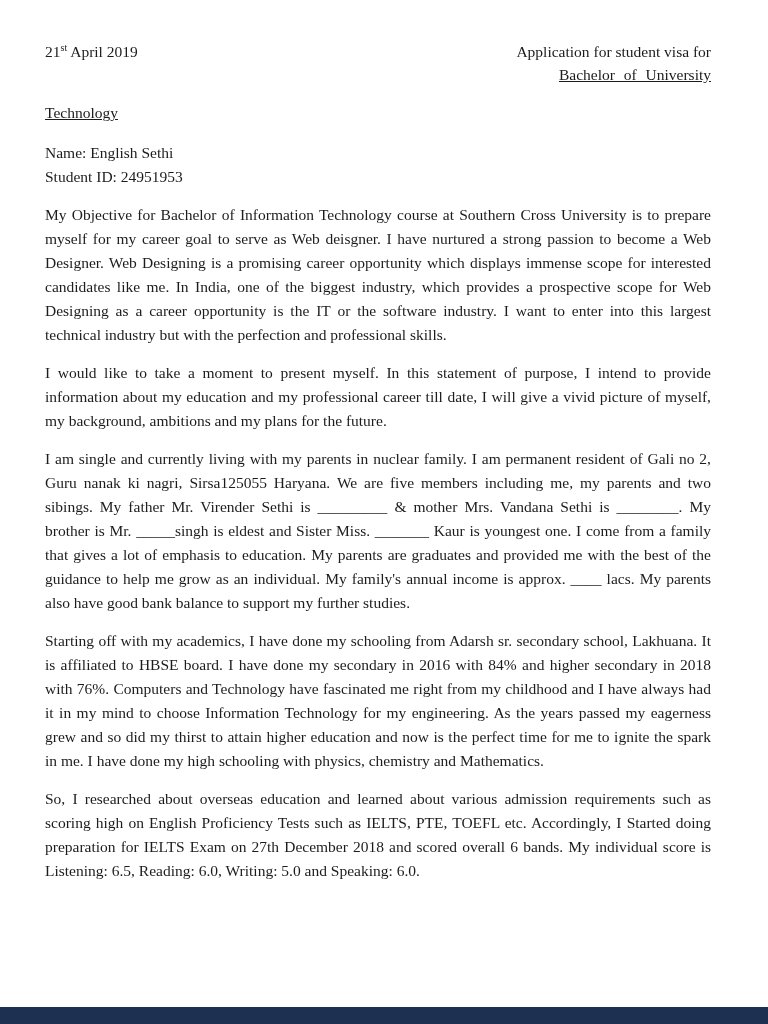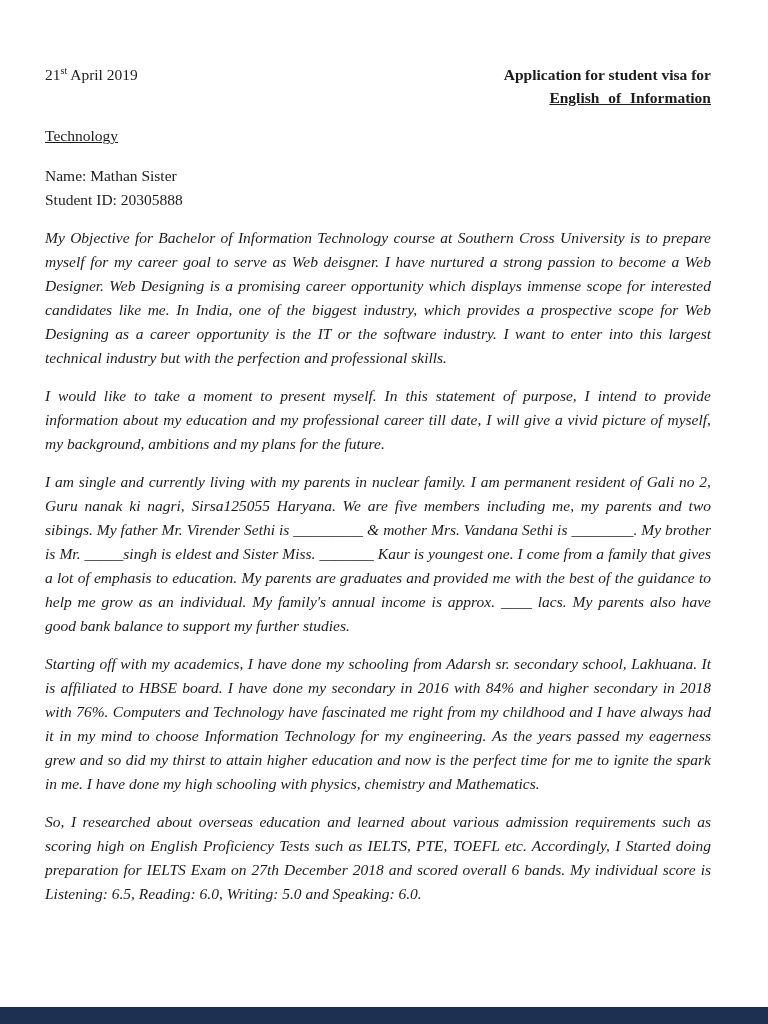--- a/index.html
+++ b/index.html
@@ -9,38 +9,38 @@
   }
   body {
     width: 768px;
     height: 1024px;
     position: relative;
     overflow: hidden;
     font-family: "Liberation Serif", serif;
     color: #1c1c1c;
   }
   .page {
-    padding: 63px 45px 0 45px;
+    padding: 40px 45px 0 45px;
     box-sizing: border-box;
     width: 756px;
   }
   .header-row {
     display: flex;
     justify-content: space-between;
     align-items: flex-start;
     font-size: 15.5px;
     line-height: 23px;
   }
   .letter-date {
     font-weight: normal;
     white-space: nowrap;
   }
   .letter-title {
     text-align: right;
-    font-weight: bold;
+    font-weight: normal;
   }
   .letter-title .line2 {
     text-decoration: underline;
     word-spacing: 5px;
   }
   .title-continuation {
     font-weight: normal;
     text-decoration: underline;
     font-size: 15.5px;
     line-height: 23px;
@@ -56,21 +56,20 @@
     line-height: 0;
   }
   .body-text p {
     font-size: 15.5px;
     line-height: 24px;
     text-align: justify;
     margin: 14px 0 0 0;
   }
   .body-text {
     margin-top: 3px;
-    font-style: italic;
   }
   .viewer-footer-bar {
     position: absolute;
     left: 0;
     bottom: 0;
     width: 768px;
     height: 17px;
     background: #1d3051;
   }
 </style>
@@ -78,29 +77,29 @@
 <body>
 
 <div class="page">
 
   <div class="header-row">
     <div class="letter-date">
       <span>21</span><sup>st</sup><span> April 2019</span>
     </div>
     <div class="letter-title">
       <div class="line1">Application for student visa for</div>
-      <div class="line2">English of Information</div>
+      <div class="line2">Bachelor of University</div>
     </div>
   </div>
 
   <div class="title-continuation">Technology</div>
 
   <div class="info-block">
-    <div>Name: Mathan Sister</div>
-    <div>Student ID: 20305888</div>
+    <div>Name: English Sethi</div>
+    <div>Student ID: 24951953</div>
   </div>
 
   <div class="body-text">
     <p>My Objective for Bachelor of Information Technology course at Southern Cross University is to prepare myself for my career goal to serve as Web deisgner. I have nurtured a strong passion to become a Web Designer. Web Designing is a promising career opportunity which displays immense scope for interested candidates like me. In India, one of the biggest industry, which provides a prospective scope for Web Designing as a career opportunity is the IT or the software industry. I want to enter into this largest technical industry but with the perfection and professional skills.</p>
     <p>I would like to take a moment to present myself. In this statement of purpose, I intend to provide information about my education and my professional career till date, I will give a vivid picture of myself, my background, ambitions and my plans for the future.</p>
     <p>I am single and currently living with my parents in nuclear family. I am permanent resident of Gali no 2, Guru nanak ki nagri, Sirsa125055 Haryana. We are five members including me, my parents and two sibings. My father Mr. Virender Sethi is _________ &amp; mother Mrs. Vandana Sethi is ________. My brother is Mr. _____singh is eldest and Sister Miss. _______ Kaur is youngest one. I come from a family that gives a lot of emphasis to education. My parents are graduates and provided me with the best of the guidance to help me grow as an individual. My family's annual income is approx. ____ lacs. My parents also have good bank balance to support my further studies.</p>
     <p>Starting off with my academics, I have done my schooling from Adarsh sr. secondary school, Lakhuana. It is affiliated to HBSE board. I have done my secondary in 2016 with 84% and higher secondary in 2018 with 76%. Computers and Technology have fascinated me right from my childhood and I have always had it in my mind to choose Information Technology for my engineering. As the years passed my eagerness grew and so did my thirst to attain higher education and now is the perfect time for me to ignite the spark in me. I have done my high schooling with physics, chemistry and Mathematics.</p>
     <p>So, I researched about overseas education and learned about various admission requirements such as scoring high on English Proficiency Tests such as IELTS, PTE, TOEFL etc. Accordingly, I Started doing preparation for IELTS Exam on 27th December 2018 and scored overall 6 bands. My individual score is Listening: 6.5, Reading: 6.0, Writing: 5.0 and Speaking: 6.0.</p>
   </div>
 

